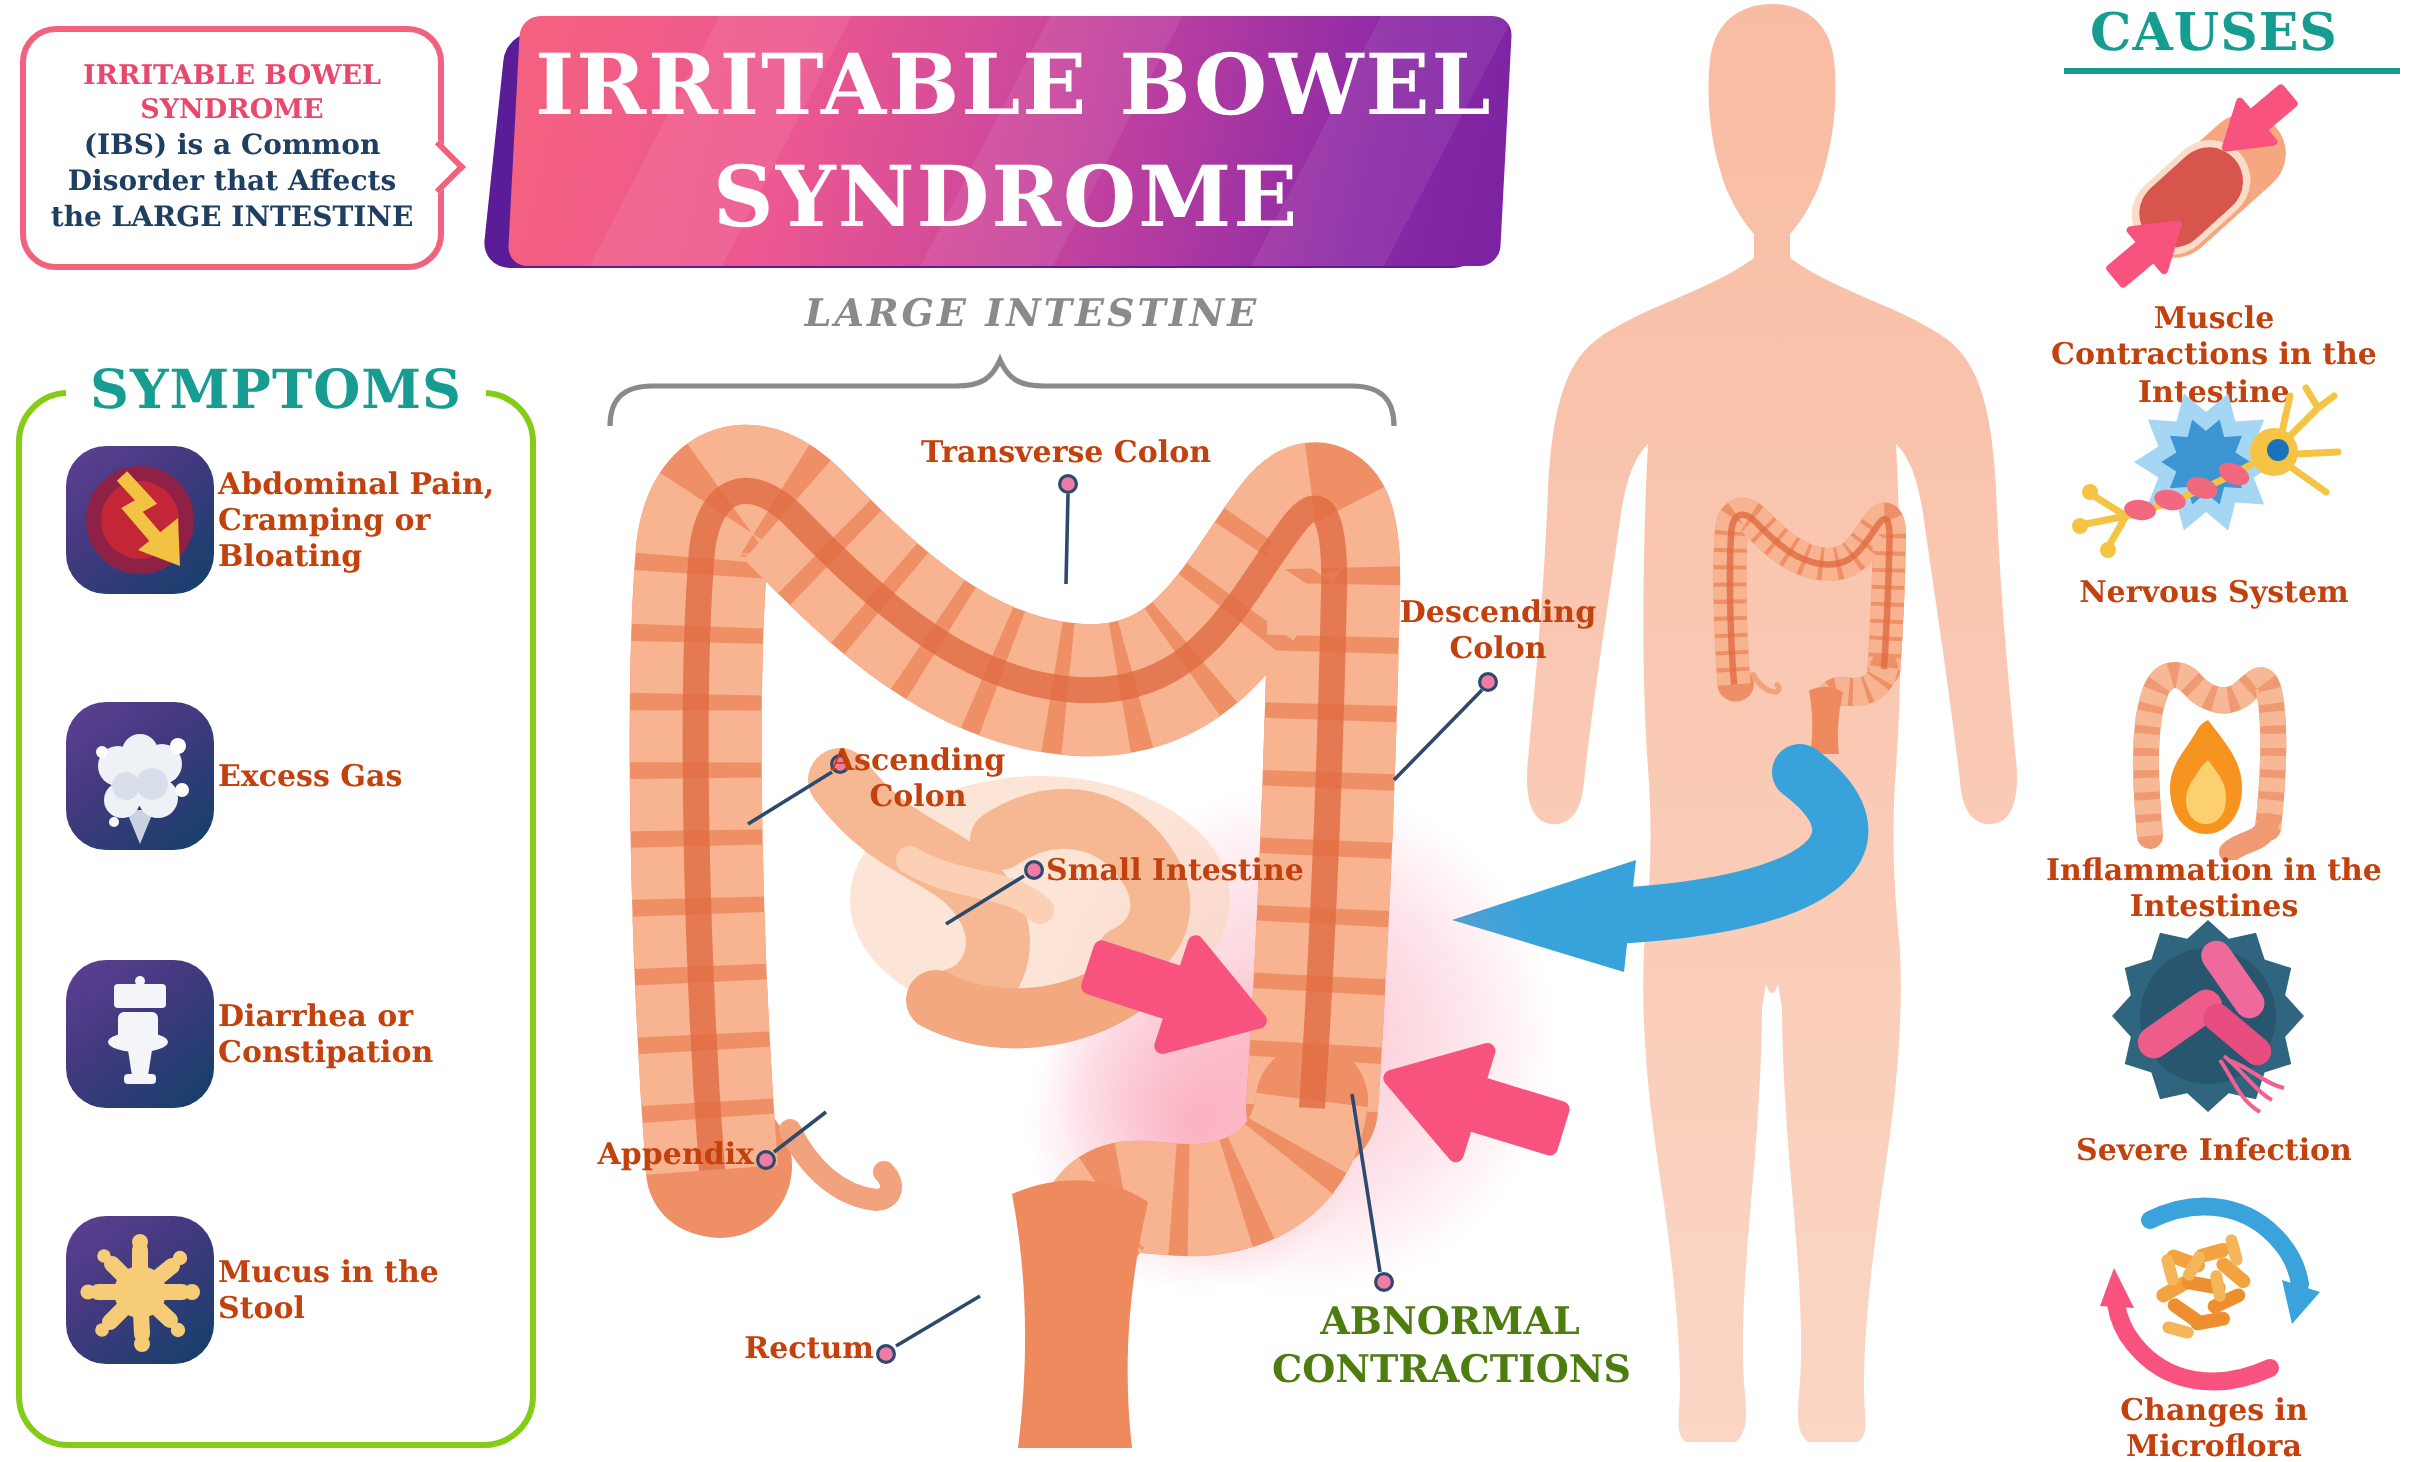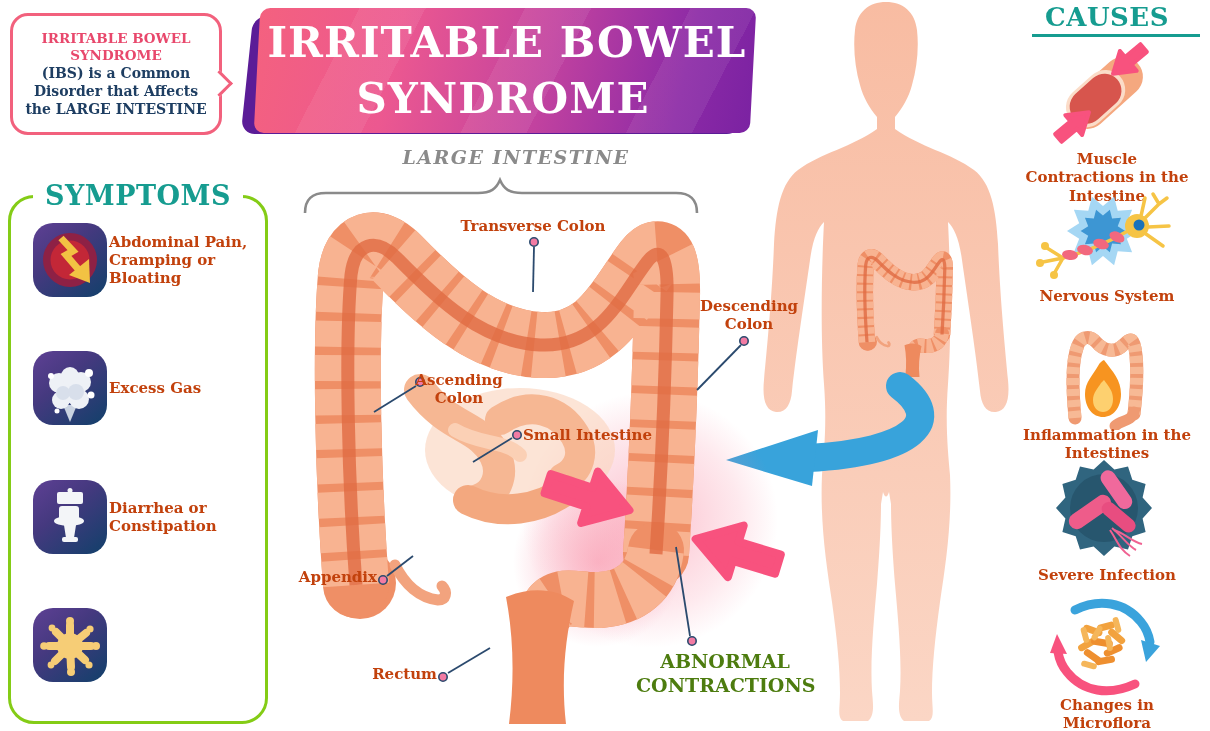--- a/index.html
+++ b/index.html
@@ -243,20 +243,21 @@
               <circle cx="57" cy="21" r="3.6"></circle>
             <circle cx="63" cy="38" r="4"></circle>
               <circle cx="56" cy="57" r="3.6"></circle>
             <circle cx="38" cy="64" r="4"></circle>
               <circle cx="18" cy="57" r="3.4"></circle>
             <circle cx="11" cy="38" r="3.8"></circle>
               <circle cx="19" cy="20" r="3.4"></circle>
           </g>
         </svg>
       </div>
+      <div class="lbl sym-label">Mucus in the Stool</div>
     </div>
   </div>
 
   <div class="abs causes-col">
     <div class="abs section-title causes-title">CAUSES</div>
     <div class="abs causes-underline"></div>
 
     <svg class="abs" style="left:36px;top:36px;" width="115" height="112" viewBox="0 0 115 112">
       <g transform="rotate(-42 55 56)">
         <rect x="12" y="38" width="88" height="40" rx="20" fill="#f5a87f"></rect>

